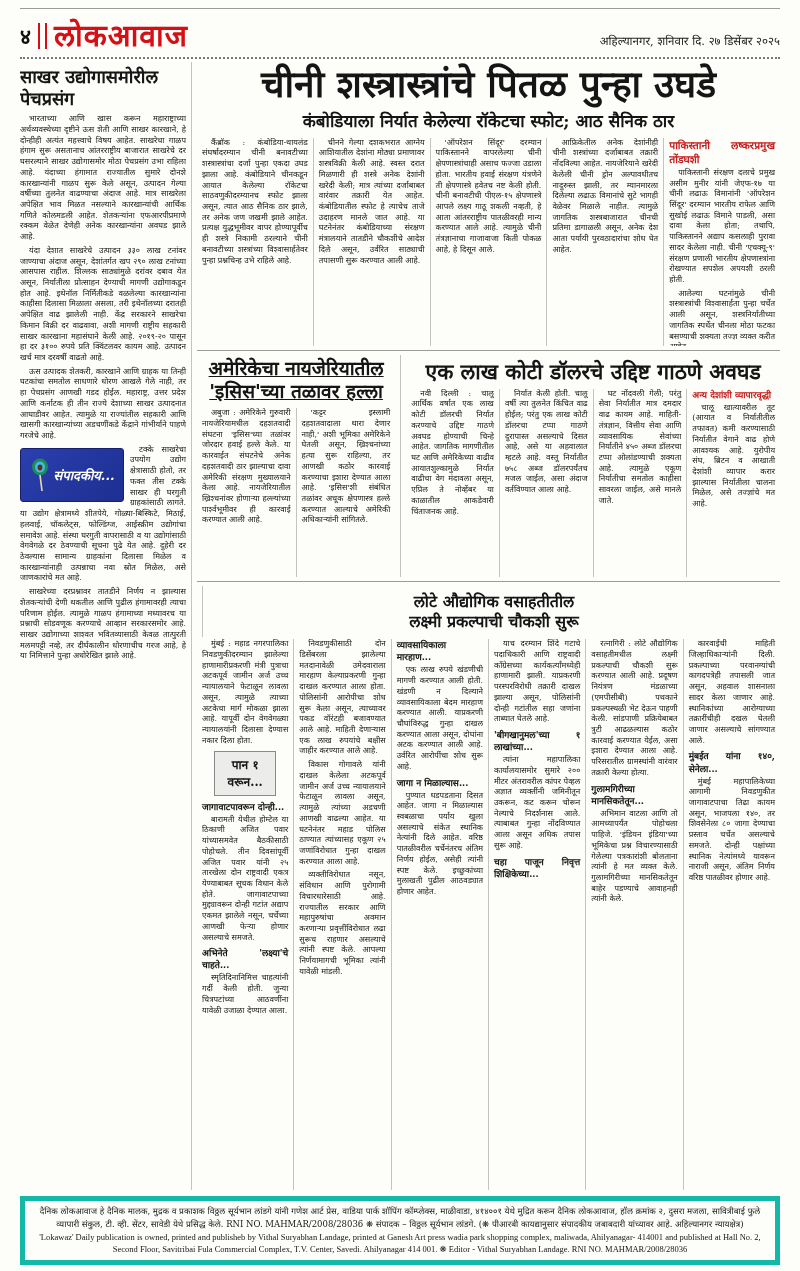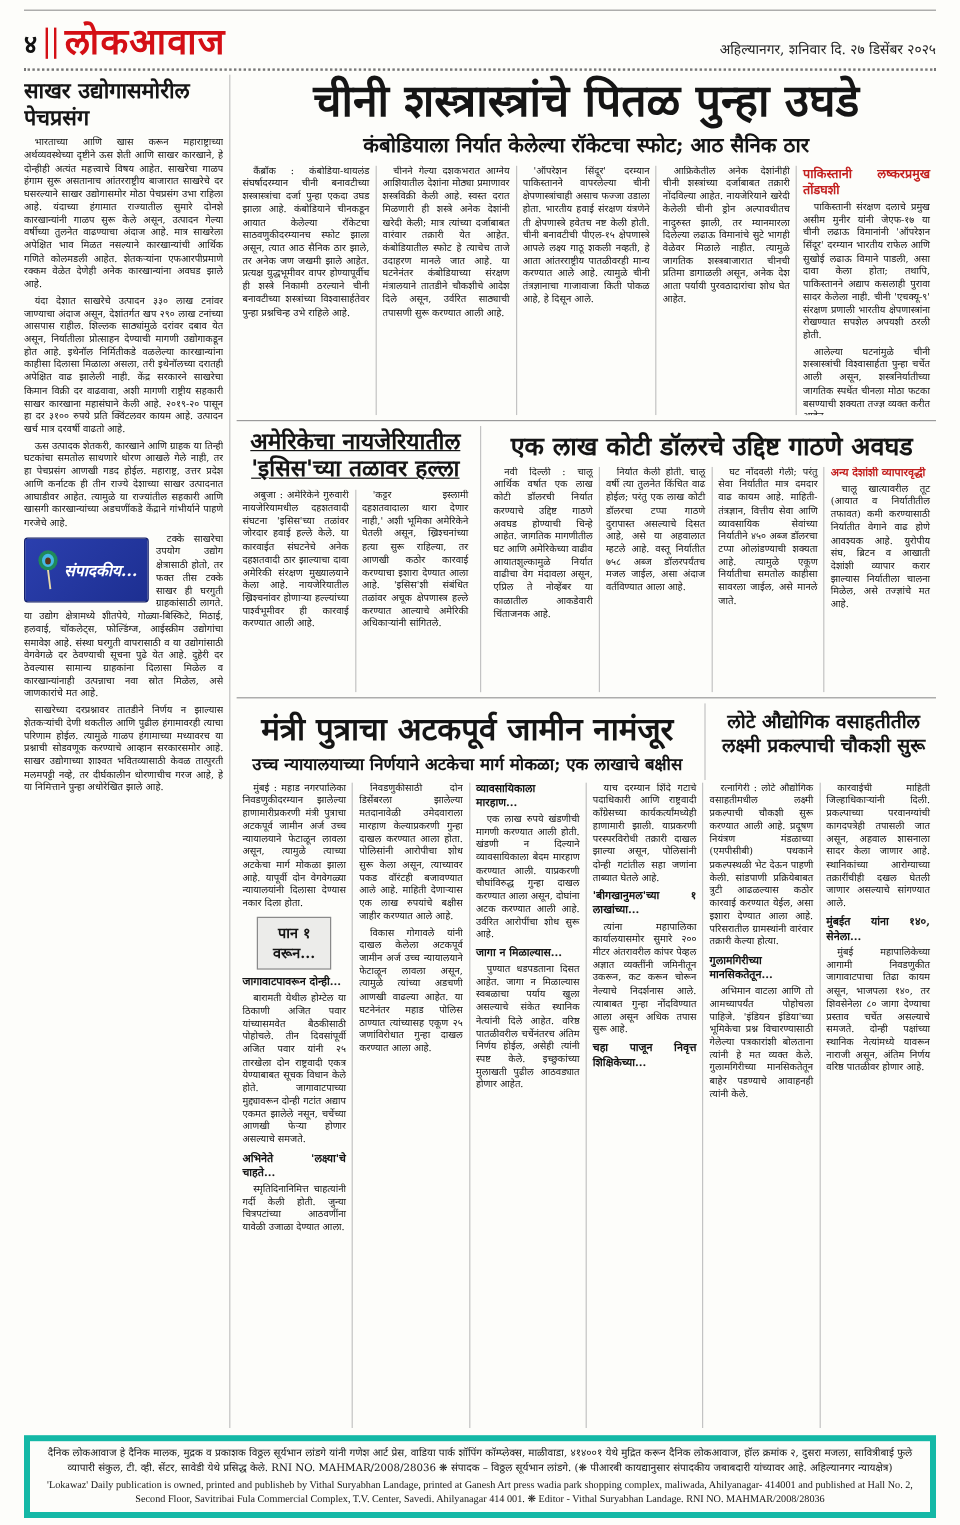--- a/index.html
+++ b/index.html
@@ -174,24 +174,20 @@
               <h4 class="subhead-bold red" style="margin-top:0;">अन्य देशांशी व्यापारवृद्धी</h4>
               <p>चालू खात्यावरील तूट (आयात व निर्यातीतील तफावत) कमी करण्यासाठी निर्यातीत वेगाने वाढ होणे आवश्यक आहे. युरोपीय संघ, ब्रिटन व आखाती देशांशी व्यापार करार झाल्यास निर्यातीला चालना मिळेल, असे तज्ज्ञांचे मत आहे.</p>
             </div>
           </div>
         </article>
       </section>
 
       <div class="hrule"></div>
 
       <section class="band3">
-        <div class="bail-block">
-          <h2 class="bail-head">मंत्री पुत्राचा अटकपूर्व जामीन नामंजूर</h2>
-          <h4 class="bail-deck">उच्च न्यायालयाच्या निर्णयाने अटकेचा मार्ग मोकळा; एक लाखाचे बक्षीस</h4>
-        </div>
         <div class="vrule"></div>
         <div class="lote-block">
           <h3 class="lote-head">
             <span>लोटे औद्योगिक वसाहतीतील</span><br>
             <span>लक्ष्मी प्रकल्पाची चौकशी सुरू</span>
           </h3>
         </div>
       </section>
 
       <section class="bottom">
@@ -199,20 +195,21 @@
           <p>मुंबई : महाड नगरपालिका निवडणुकीदरम्यान झालेल्या हाणामारीप्रकरणी मंत्री पुत्राचा अटकपूर्व जामीन अर्ज उच्च न्यायालयाने फेटाळून लावला असून, त्यामुळे त्याच्या अटकेचा मार्ग मोकळा झाला आहे. यापूर्वी दोन वेगवेगळ्या न्यायालयांनी दिलासा देण्यास नकार दिला होता.</p>
           <div class="pagebox">पान १ वरून...</div>
           <h5 class="subhead-bold">जागावाटपावरून दोन्ही...</h5>
           <p>बारामती येथील होम्टेल या ठिकाणी अजित पवार यांच्यासमवेत बैठकीसाठी पोहोचले. तीन दिवसांपूर्वी अजित पवार यांनी २५ तारखेला दोन राष्ट्रवादी एकत्र येण्याबाबत सूचक विधान केले होते. जागावाटपाच्या मुद्द्यावरून दोन्ही गटांत अद्याप एकमत झालेले नसून, चर्चेच्या आणखी फेऱ्या होणार असल्याचे समजते.</p>
           <h5 class="subhead-bold">अभिनेते 'लक्ष्या'चे चाहते...</h5>
           <p>स्मृतिदिनानिमित्त चाहत्यांनी गर्दी केली होती. जुन्या चित्रपटांच्या आठवणींना यावेळी उजाळा देण्यात आला.</p>
         </div>
         <div class="col colbody">
           <p>निवडणुकीसाठी दोन डिसेंबरला झालेल्या मतदानावेळी उमेदवाराला मारहाण केल्याप्रकरणी गुन्हा दाखल करण्यात आला होता. पोलिसांनी आरोपीचा शोध सुरू केला असून, त्याच्यावर पकड वॉरंटही बजावण्यात आले आहे. माहिती देणाऱ्यास एक लाख रुपयांचे बक्षीस जाहीर करण्यात आले आहे.</p>
           <p>विकास गोगावले यांनी दाखल केलेला अटकपूर्व जामीन अर्ज उच्च न्यायालयाने फेटाळून लावला असून, त्यामुळे त्यांच्या अडचणी आणखी वाढल्या आहेत. या घटनेनंतर महाड पोलिस ठाण्यात त्यांच्यासह एकूण २५ जणांविरोधात गुन्हा दाखल करण्यात आला आहे.</p>
+          <p>व्यक्तीविरोधात नसून, संविधान आणि पुरोगामी विचारधारेसाठी आहे. राज्यातील सरकार आणि महापुरुषांचा अवमान करणाऱ्या प्रवृत्तींविरोधात लढा सुरूच राहणार असल्याचे त्यांनी स्पष्ट केले. आपल्या निर्णयामागची भूमिका त्यांनी यावेळी मांडली.</p>
         </div>
         <div class="col colbody">
           <h5 class="subhead-bold" style="margin-top:0;">व्यावसायिकाला मारहाण...</h5>
           <p>एक लाख रुपये खंडणीची मागणी करण्यात आली होती. खंडणी न दिल्याने व्यावसायिकाला बेदम मारहाण करण्यात आली. याप्रकरणी चौघांविरुद्ध गुन्हा दाखल करण्यात आला असून, दोघांना अटक करण्यात आली आहे. उर्वरित आरोपींचा शोध सुरू आहे.</p>
           <h5 class="subhead-bold">जागा न मिळाल्यास...</h5>
           <p>पुण्यात धडपडताना दिसत आहेत. जागा न मिळाल्यास स्वबळाचा पर्याय खुला असल्याचे संकेत स्थानिक नेत्यांनी दिले आहेत. वरिष्ठ पातळीवरील चर्चेनंतरच अंतिम निर्णय होईल, असेही त्यांनी स्पष्ट केले. इच्छुकांच्या मुलाखती पुढील आठवड्यात होणार आहेत.</p>
         </div>
         <div class="col colbody">
           <p>याच दरम्यान शिंदे गटाचे पदाधिकारी आणि राष्ट्रवादी काँग्रेसच्या कार्यकर्त्यांमध्येही हाणामारी झाली. याप्रकरणी परस्परविरोधी तक्रारी दाखल झाल्या असून, पोलिसांनी दोन्ही गटांतील सहा जणांना ताब्यात घेतले आहे.</p>
           <h5 class="subhead-bold">'बीगखानुमल'च्या १ लाखांच्या...</h5>

